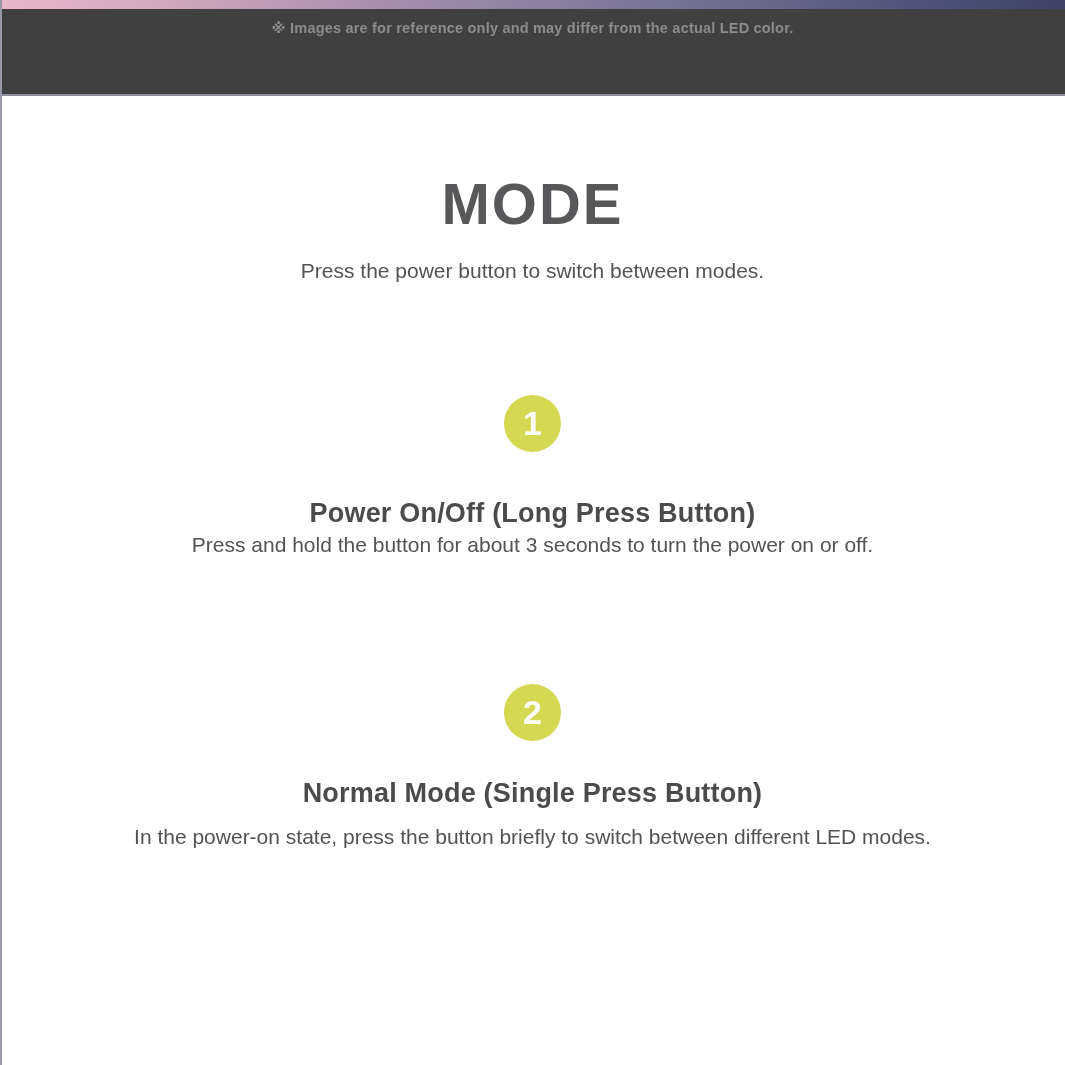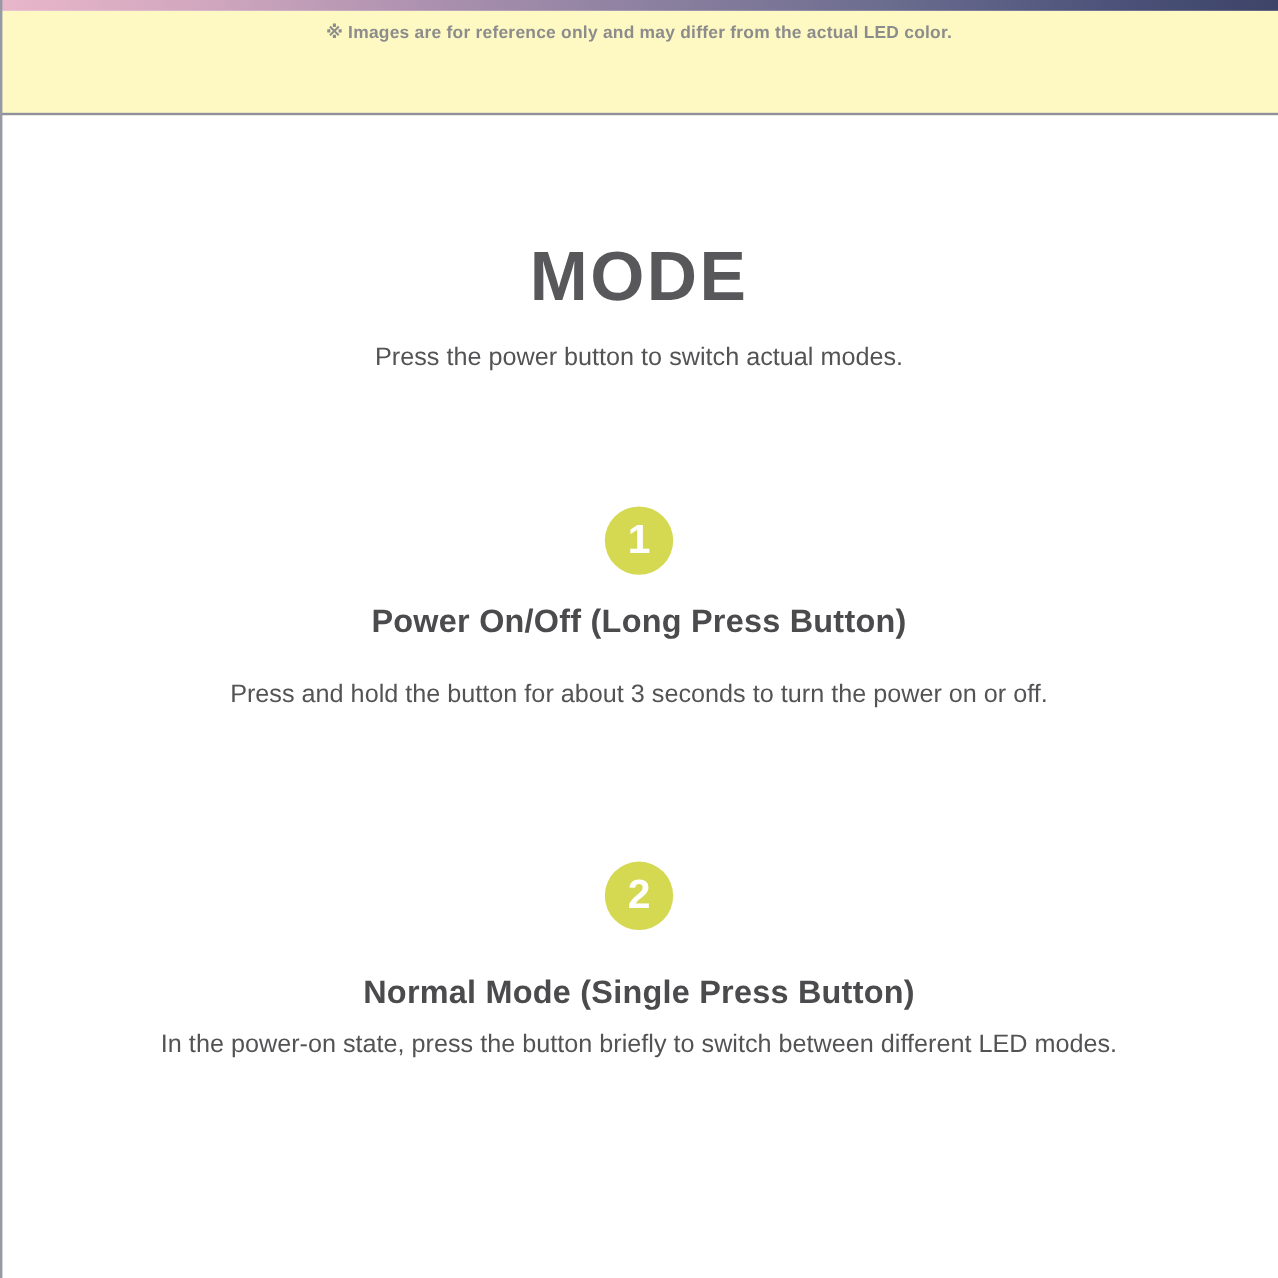--- a/index.html
+++ b/index.html
@@ -26,21 +26,21 @@
       #8a7f9f 52%, #6a6c8e 70%, #4c527a 87%, #3d4467 100%);
     z-index: 5;
   }
 
   
   .notice-banner {
     position: absolute;
     top: 9px; left: 0;
     width: 1065px;
     height: 87px;
-    background: #fef9c3;
+    background: #404040;
     border-bottom: 2px solid #8e919b;
     box-sizing: border-box;
     text-align: center;
     z-index: 4;
   }
   .notice-text {
     display: inline-block;
     margin-top: 11px;
     font-size: 14.5px;
     font-weight: bold;
@@ -59,21 +59,21 @@
   }
 
   
   .content {
     position: absolute;
     top: 96px; left: 0;
     width: 1065px;
     text-align: center;
   }
   .page-title {
-    margin-top: 106px;
+    margin-top: 79px;
     font-size: 58px;
     line-height: 58px;
     font-weight: 800;
     letter-spacing: 2px;
     color: #58585a;
   }
   .page-subtitle {
     margin-top: 24px;
     font-size: 21px;
     line-height: 28px;
@@ -100,47 +100,47 @@
   .badge-1 { margin-top: 110px; }
   .badge-2 { margin-top: 126px; }
 
   .step-heading {
     font-size: 27px;
     line-height: 30px;
     font-weight: bold;
     color: #4b4b4d;
     letter-spacing: 0.2px;
   }
-  .heading-1 { margin-top: 24px; }
+  .heading-1 { margin-top: 46px; }
   .heading-2 { margin-top: 37px; }
 
   .step-description {
     font-size: 21px;
     line-height: 26px;
     color: #535355;
   }
-  .desc-1 { margin-top: 33px; }
+  .desc-1 { margin-top: 4px; }
   .desc-2 { margin-top: 16px; }
 </style>
 </head>
 <body>
 
 <div class="gradient-strip"></div>
 
 <div class="notice-banner">
   <span class="notice-text">※ Images are for reference only and may differ from the actual LED color.</span>
 </div>
 
 <div class="left-edge-line"></div>
 
 <div class="content">
 
   <div class="page-title">MODE</div>
 
-  <div class="page-subtitle">Press the power button to switch actual modes.</div>
+  <div class="page-subtitle">Press the power button to switch between modes.</div>
 
   <div class="step-badge badge-1">
     <span class="step-number">1</span>
   </div>
 
   <div class="step-heading heading-1">Power On/Off (Long Press Button)</div>
 
   <div class="step-description desc-1">Press and hold the button for about 3 seconds to turn the power on or off.</div>
 
   <div class="step-badge badge-2">

